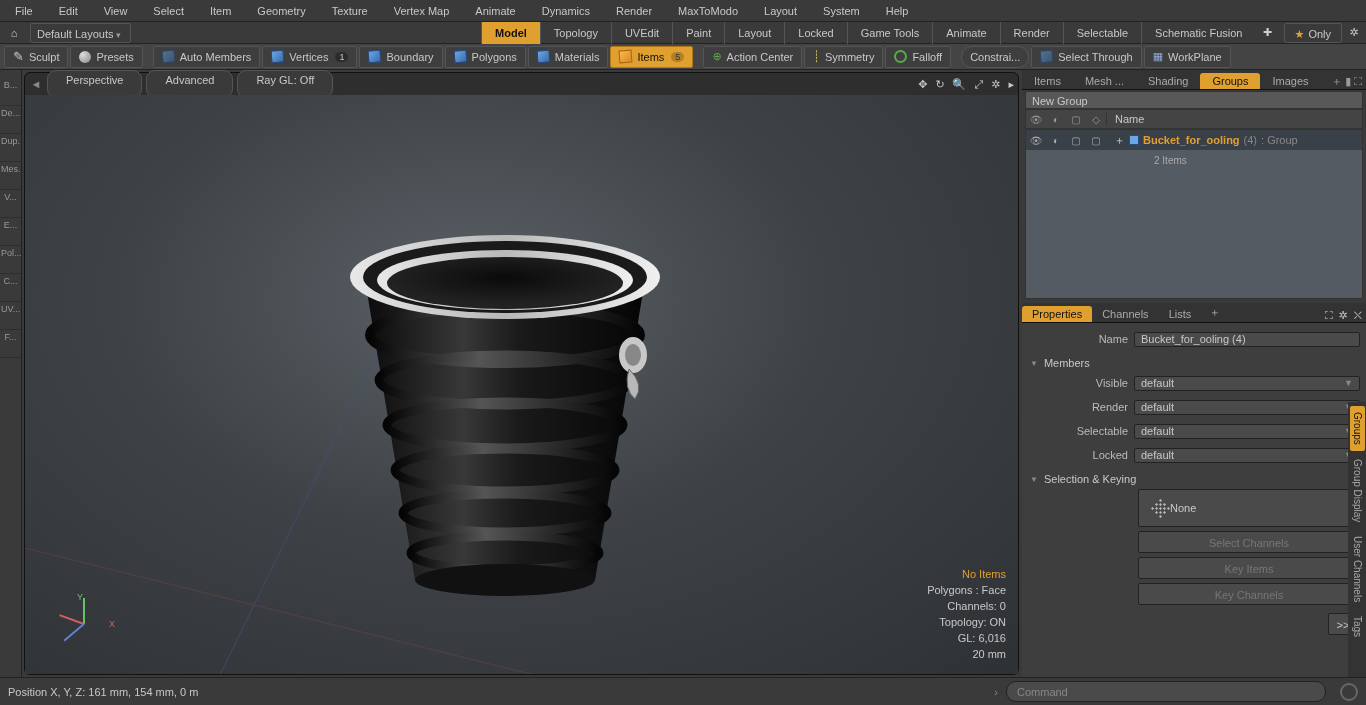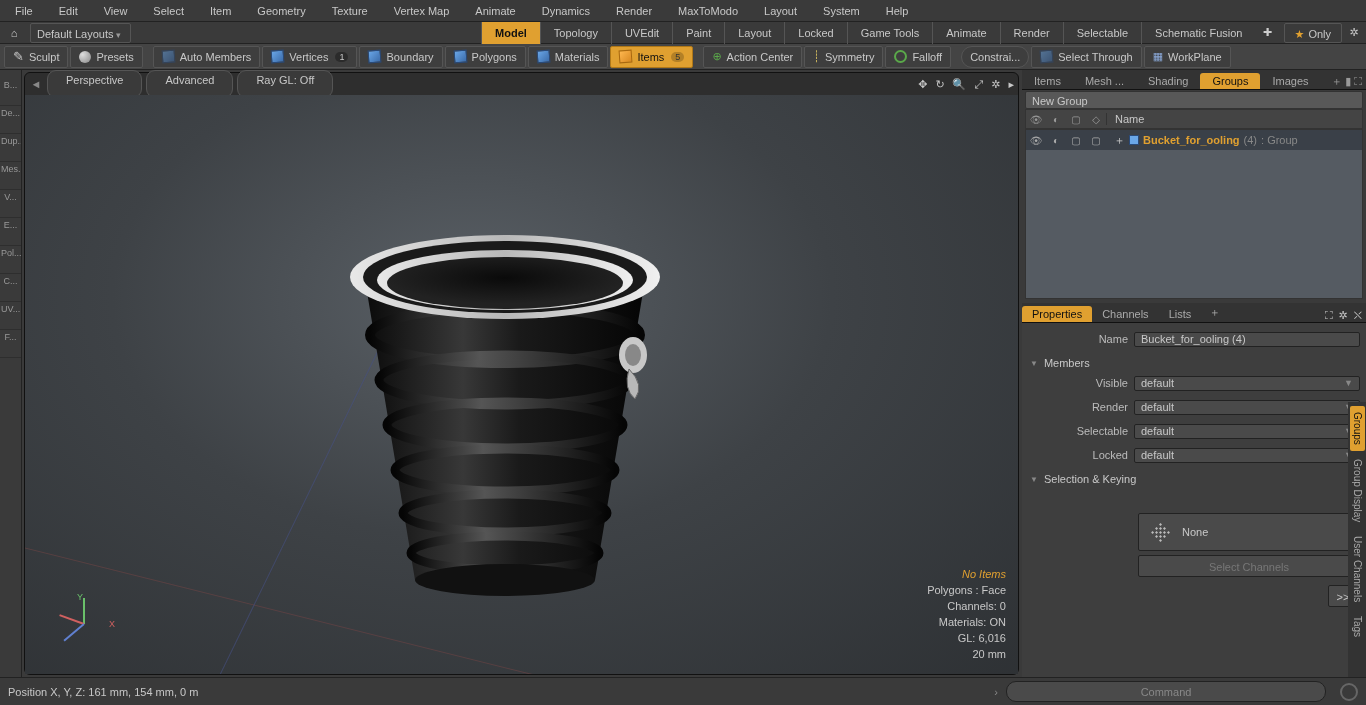--- a/index.html
+++ b/index.html
@@ -41,21 +41,21 @@
 .viewport-wrap { flex: 1; display: flex; flex-direction: column; background: #2e2e2e; border: 1px solid #111; border-radius: 6px; margin: 2px; margin-right:3px; position:relative;}
 .vp-top { height: 22px; display: flex; align-items: center; padding: 0 4px; gap: 4px; }
 .vp-top .pill { height: 28px; line-height: 18px; padding: 0 18px; background: #3a3a3a; border: 1px solid #555; border-radius: 9px; cursor:pointer;}
 .vp-top .arrow { width:14px; text-align:center; color:#888; cursor:pointer;}
 .vp-top .ricons { margin-left: auto; display: flex; gap: 8px; font-size:12px; color:#aaa;}
 .vp-top .ricons span { cursor:pointer;}
 
 .viewport { flex: 1; background: radial-gradient(ellipse 900px 600px at 45% 35%, #5a6066 0%, #3e4246 40%, #2a2d30 100%); position: relative; overflow: hidden; }
 
 .vp-info { position: absolute; right: 12px; bottom: 12px; text-align: right; font-size: 11px; line-height: 16px; }
-.vp-info .noitems { color: #e0a030; font-style: italic; }
+.vp-info .noitems { color: #e0a030; }
 
 .axis-gizmo { position: absolute; left: 30px; bottom: 20px; width:60px; height:60px;}
 .axis-gizmo .al { position:absolute; width:2px; height:26px; left:28px; top:30px; transform-origin: top center;}
 .axis-gizmo .ax-y { background:#6ac06a; transform: rotate(180deg);}
 .axis-gizmo .ax-x { background:#d06060; transform: rotate(110deg);}
 .axis-gizmo .ax-z { background:#6080d0; transform: rotate(50deg);}
 .axis-gizmo .lbl { position:absolute; font-size:9px;}
 .axis-gizmo .ly { left:22px; top:-2px; color:#6ac06a;}
 .axis-gizmo .lx { left:54px; top:25px; color:#d06060;}
 
@@ -94,21 +94,21 @@
 .props { background:#3e3e3e; padding: 4px 6px 8px 6px; flex:1; overflow:auto; position:relative;}
 .prow { display:flex; align-items:center; height:24px; gap:6px; }
 .prow .plbl { width:100px; text-align:right; color:#bbb;}
 .prow .pval { flex:1; height:15px; background:#4a4a4a; border:1px solid #222; border-radius:2px; padding:0 6px; line-height:20px; display:flex; align-items:center; justify-content:space-between;}
 .prow .pval .dd { color:#888; font-size:9px;}
 .psect { display:flex; align-items:center; gap:6px; padding:6px 2px 2px 2px; color:#bbb;}
 .psect .tri { font-size:8px; color:#888;}
 .pbtn-row { display:flex; padding: 2px 0 2px 110px;}
 .pbtn { flex:1; height:22px; background:#4a4a4a; border:1px solid #222; border-radius:2px; line-height:22px; text-align:center; cursor:pointer;}
 .pbtn.dim { color:#777;}
-.pbtn.big { height:38px; line-height:38px; display:flex; align-items:center; gap:12px; padding:0 12px; justify-content:flex-start; text-align:left;margin-top:24px;}
+.pbtn.big { height:38px; line-height:38px; display:flex; align-items:center; padding:0 12px; justify-content:flex-start; text-align:left;}
 .dots { display:inline-grid; grid-template-columns:repeat(5,3px); grid-template-rows:repeat(5,3px); gap:1px; transform:rotate(45deg) scale(0.7);}
 .dots i { width:3px;height:3px;background:#bbb;}
 .dots i.o { background:transparent;}
 
 .right-side { position:absolute; right:0; top:332px; bottom:0; width:18px; background:#333; display:flex; flex-direction:column; align-items:center; padding-top:4px; gap:2px;}
 .right-side .vs { writing-mode: vertical-rl; font-size:10px; padding:6px 2px; color:#aaa; cursor:pointer;}
 .right-side .vs.active { background:#e0a030; color:#111; border-radius:2px;}
 
 .go-row { display:flex; justify-content:flex-end; padding:6px 2px 2px 2px;}
 .go { width:30px; height:22px; background:#4a4a4a; border:1px solid #222; border-radius:2px; text-align:center; line-height:22px;}
@@ -306,21 +306,21 @@
             <ellipse cx="0" cy="0" rx="8" ry="11" fill="#888"></ellipse>
             <path d="M-4 14 Q12 30 2 44 Q-10 34 -4 14" fill="#b8b8b8" stroke="#666"></path>
           </g>
         </svg>
       </div>
 
       <div class="vp-info">
         <div class="noitems">No Items</div>
         <div>Polygons : Face</div>
         <div>Channels: 0</div>
-        <div>Materials: ON</div>
+        <div>Topology: ON</div>
         <div>GL: 6,016</div>
         <div>20 mm</div>
       </div>
 
       <div class="axis-gizmo">
         <div class="al ax-y"></div>
           <div class="al ax-x"></div>
           <div class="al ax-z"></div>
         <div class="lbl ly">Y</div>
           <div class="lbl lx">X</div>
@@ -350,20 +350,27 @@
         <div class="tc">👁</div>
           <div class="tc">◐</div>
           <div class="tc">▢</div>
           <div class="tc">▢</div>
         <div class="tnm">＋ <span class="cube" style="width:10px;height:10px;display:inline-block;background:#6aa7e8;border:1px solid #2a4a78;"></span>
           <span class="gname">Bucket_for_ooling</span>
           <span class="gsuffix">(4)</span>
           <span class="gsuffix">: Group</span>
         </div>
       </div>
+      <div class="tree-row">
+        <div class="tc"></div>
+          <div class="tc"></div>
+          <div class="tc"></div>
+          <div class="tc"></div>
+        <div class="tnm sub">2 Items</div>
+      </div>
     </div>
 
     <div class="prop-tabs" id="proptabs">
         <div class="pt active">Properties</div>
         <div class="pt">Channels</div>
         <div class="pt">Lists</div>
       <div class="pplus">＋</div>
         <span class="rx">
           <span>⛶</span>
           <span>✲</span>
@@ -442,33 +449,39 @@
               <i></i>
               <i class="o"></i>
               <i></i>
             </span>
         <span>None</span>
           </div>
         </div>
       <div class="pbtn-row">
           <div class="pbtn dim">Select Channels</div>
         </div>
+      <div class="pbtn-row">
+          <div class="pbtn dim">Key Items</div>
+        </div>
+      <div class="pbtn-row">
+          <div class="pbtn dim">Key Channels</div>
+        </div>
       <div class="go-row">
           <div class="go">&gt;&gt;</div>
         </div>
     </div>
   </div>
 
   <div class="right-side" id="rightside">
       <div class="vs active">Groups</div>
       <div class="vs">Group Display</div>
       <div class="vs">User Channels</div>
       <div class="vs">Tags</div>
     </div>
 </div>
 
-<div class="status" style="justify-content: flex-start; text-align: center;">
+<div class="status" style="justify-content: flex-start;">
   <span>Position X, Y, Z:   161 mm, 154 mm, 0 m</span>
   <div style="flex: 1 1 0%;"></div>
     <span class="carrow" style="margin-left:auto;">›</span>
   <div class="cmd" style="color: rgb(136, 136, 136); margin-left: 0px;" placeholder="Command">Command</div>
   <div class="rec"></div>
 </div>
 
 </body></html>

